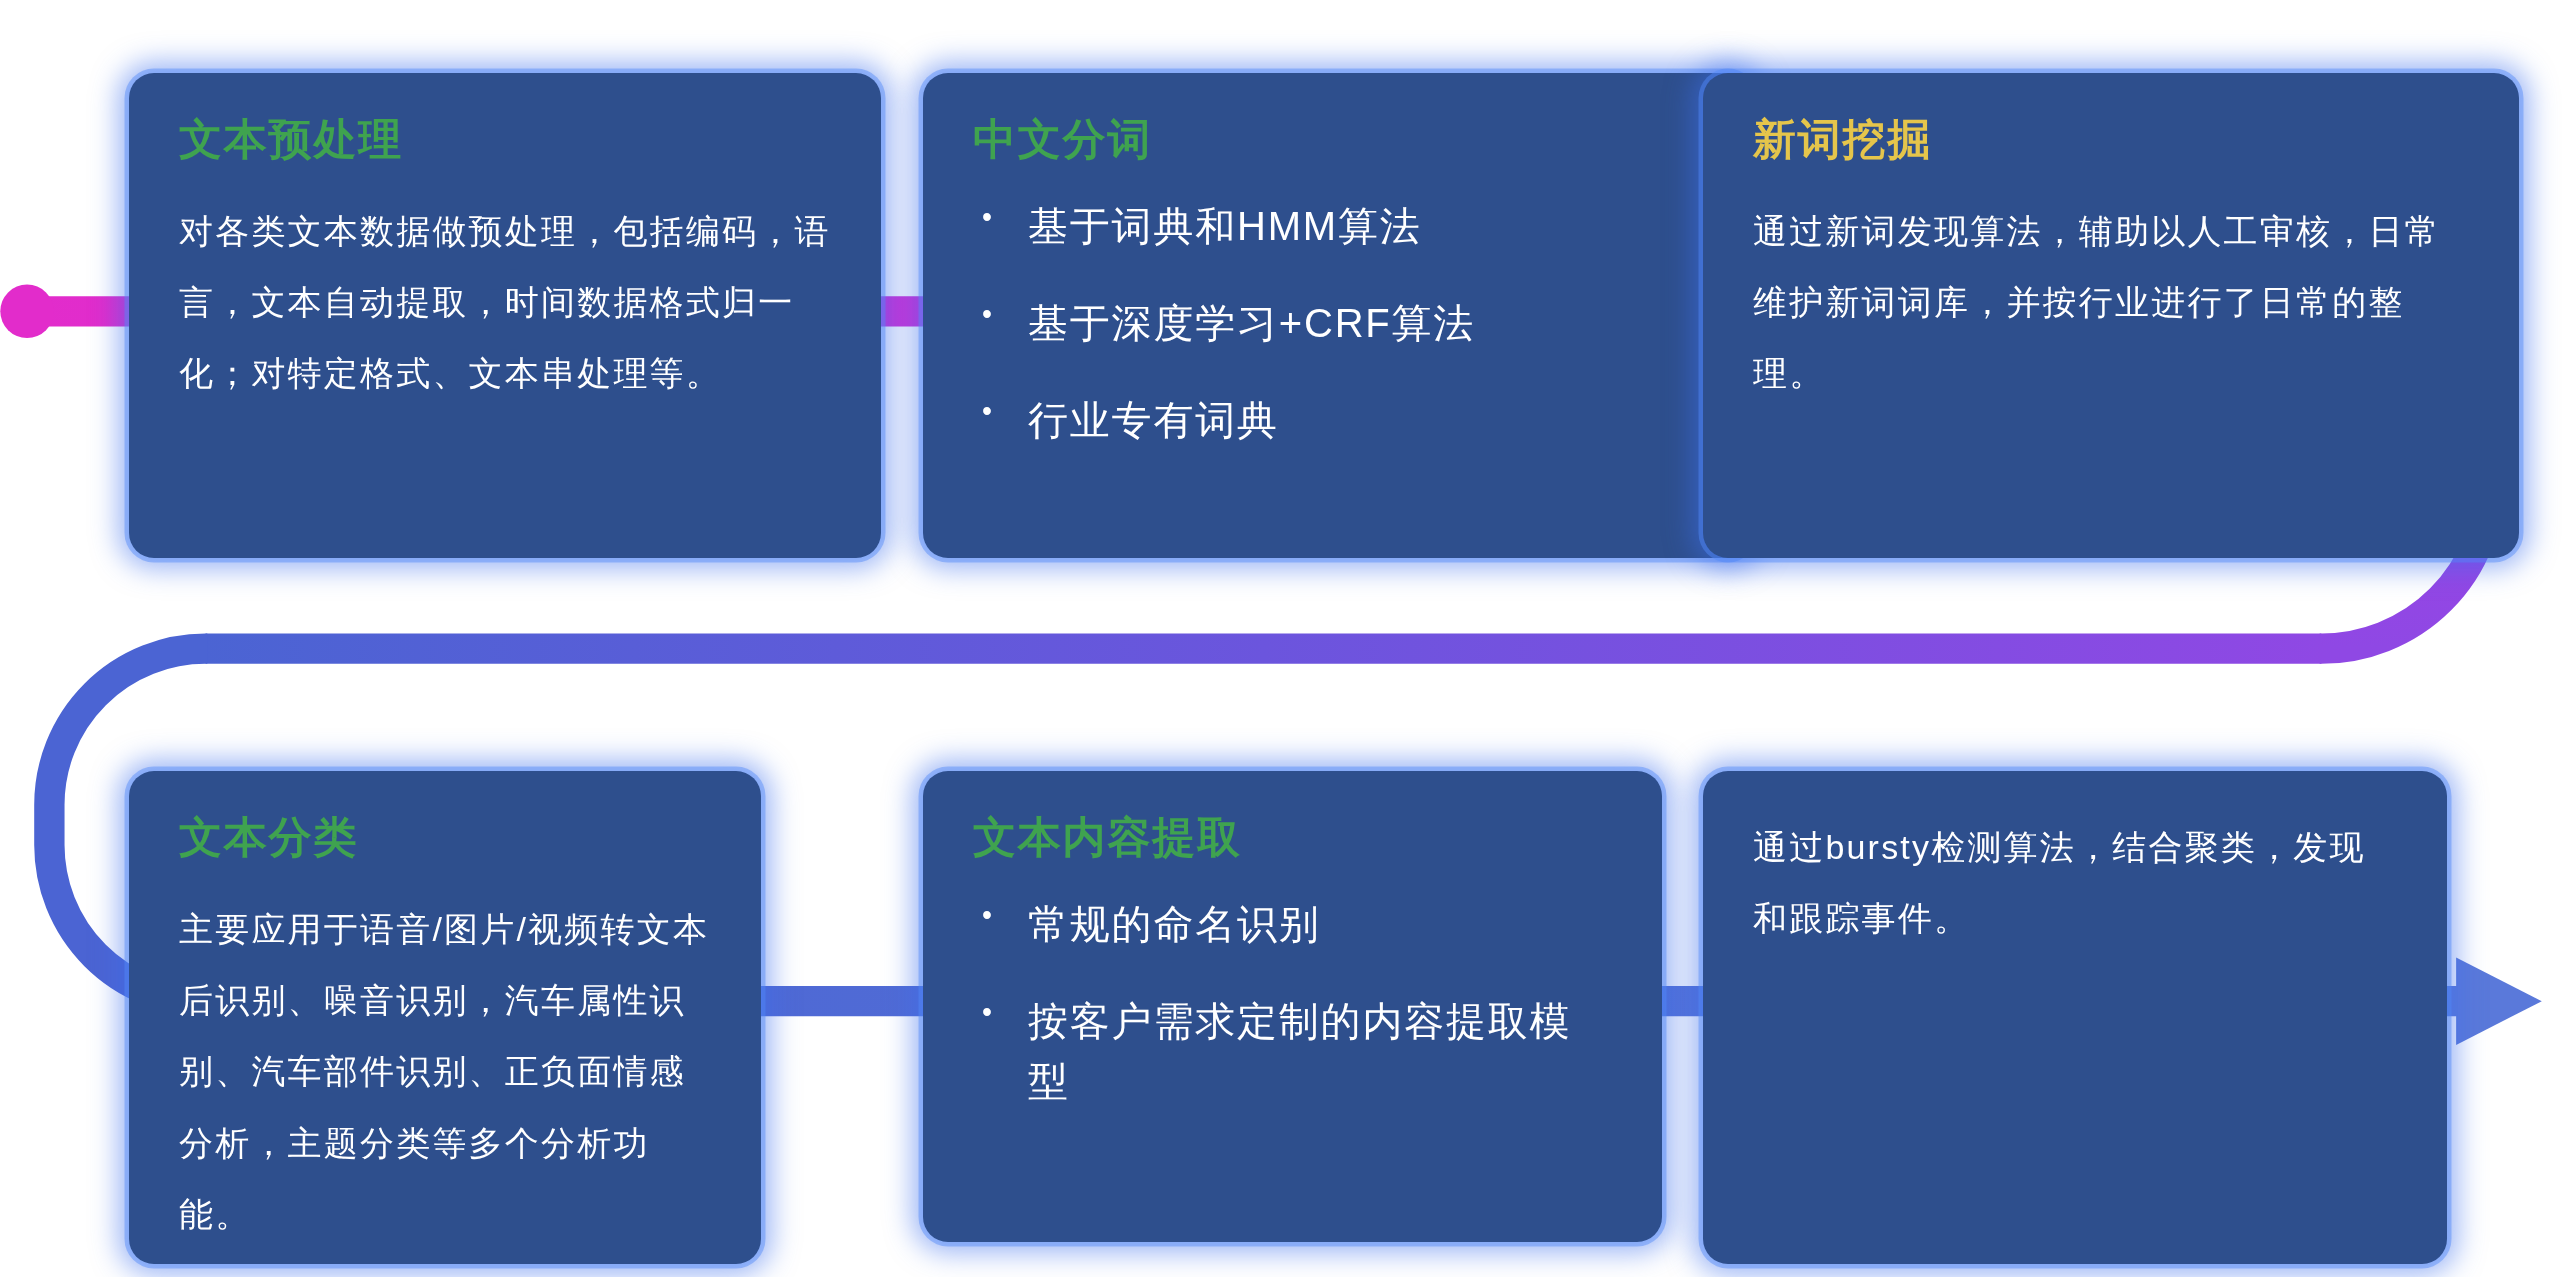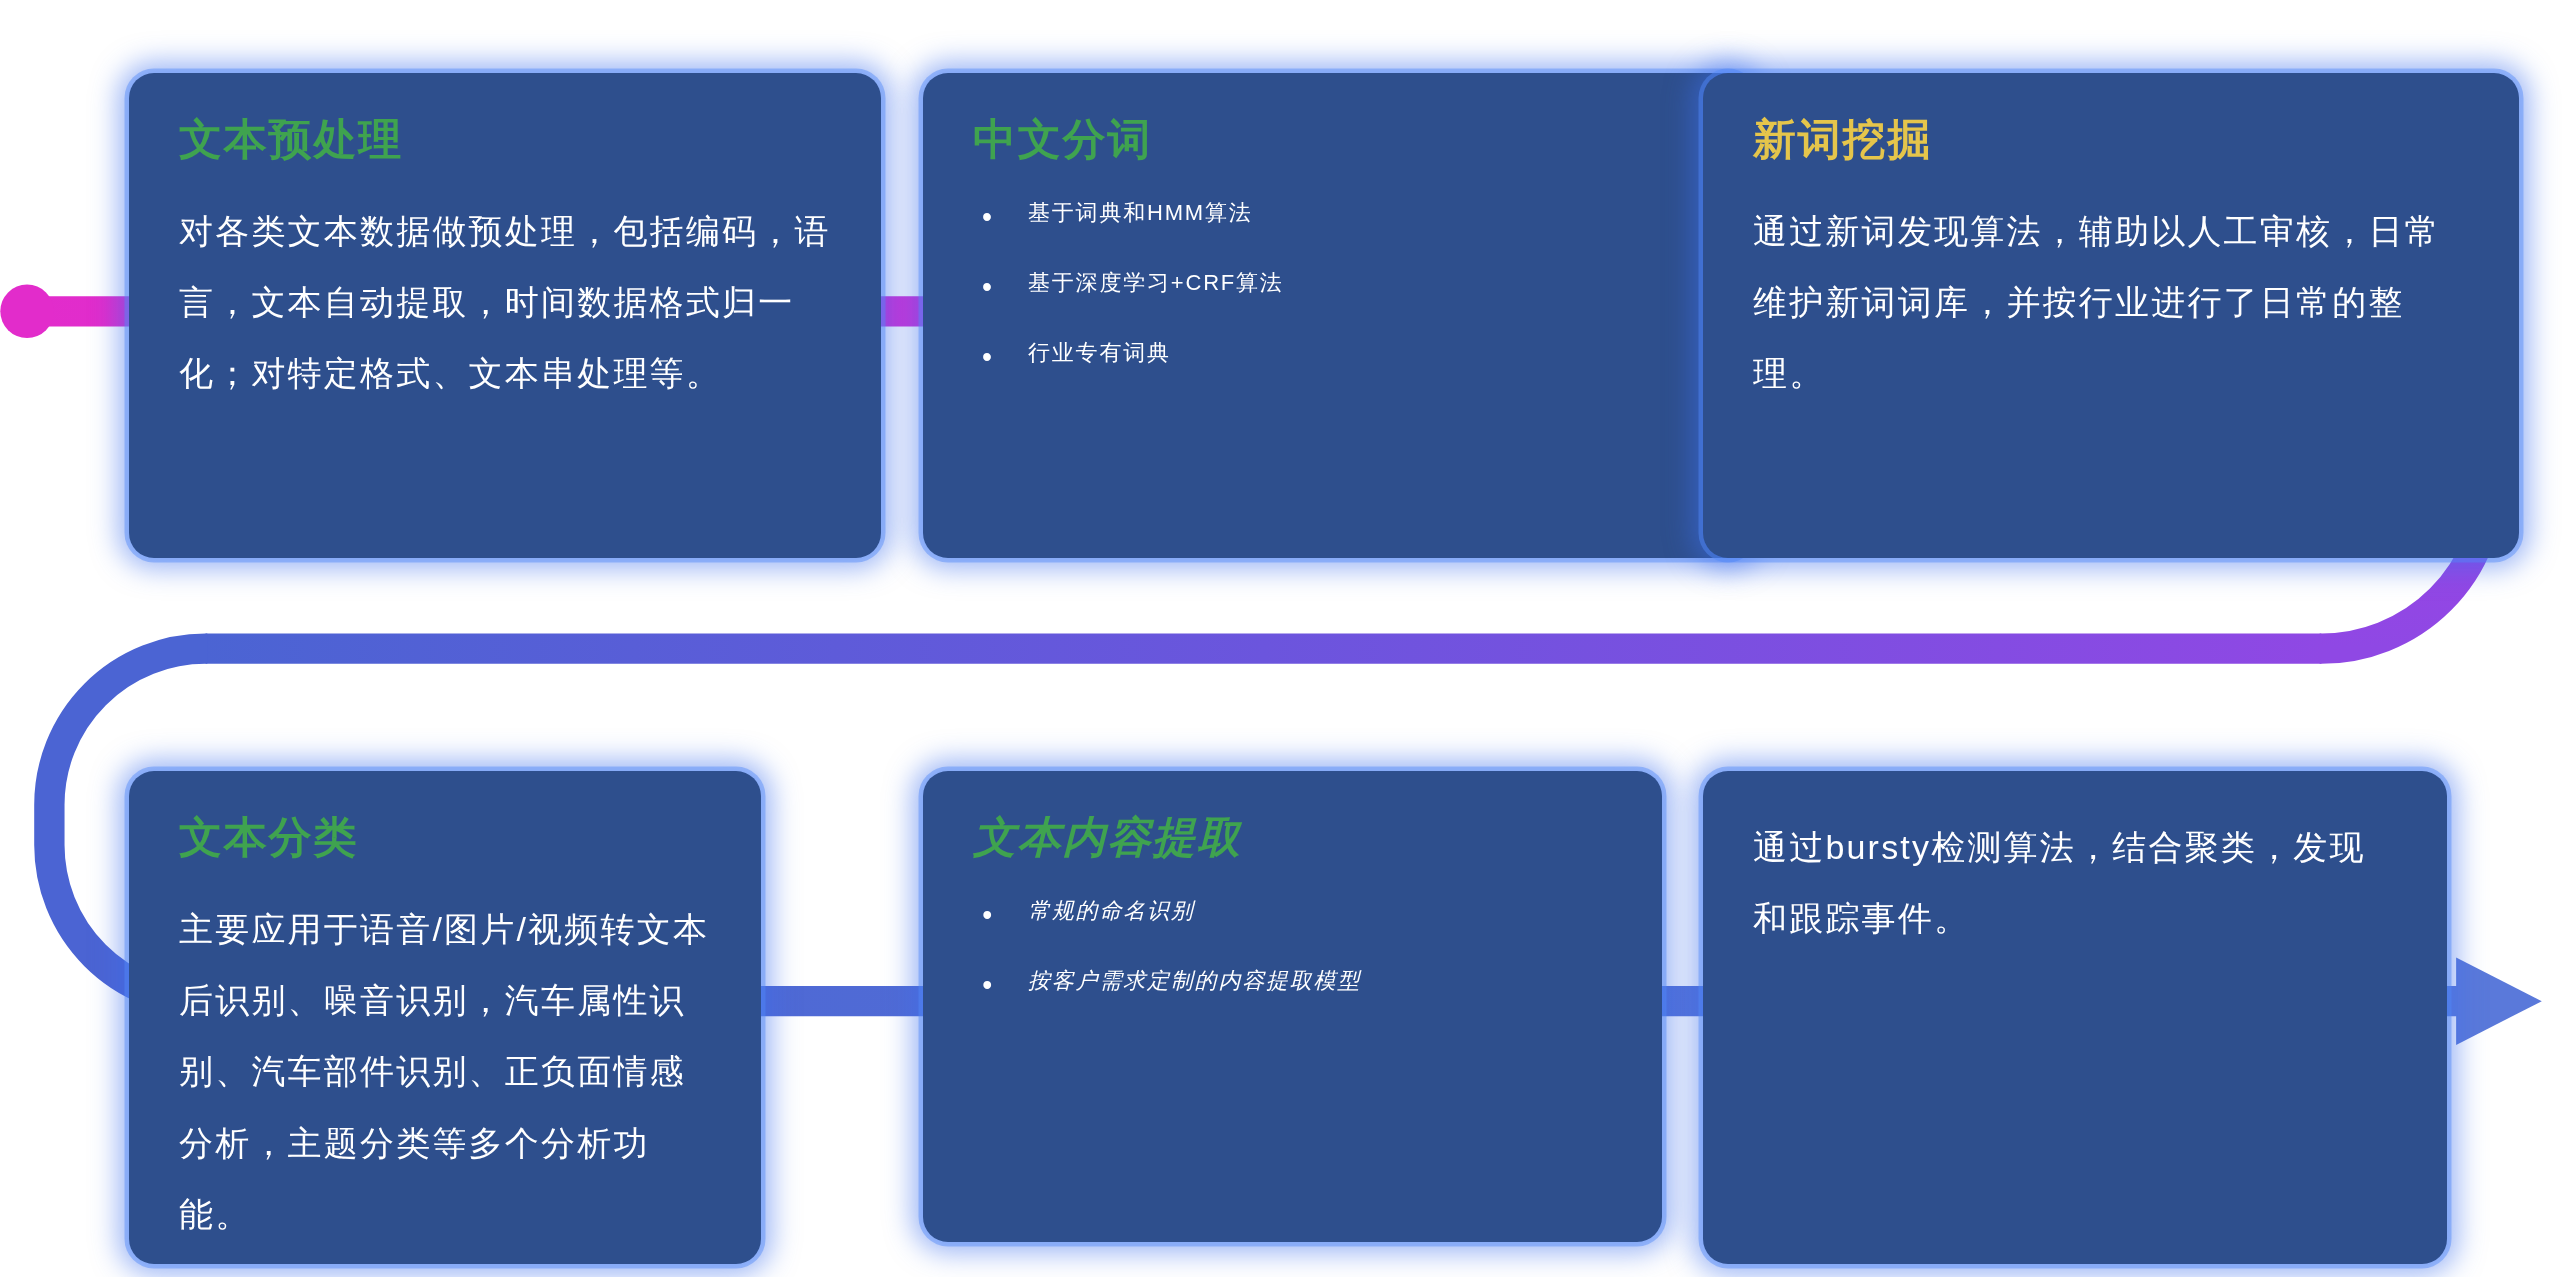--- a/index.html
+++ b/index.html
@@ -45,21 +45,21 @@
     color: #ffffff;
     font-size: 34px;
     line-height: 2.1;
     letter-spacing: 2.2px;
   }
 
   .card ul { list-style: none; margin-top: 12.5px; }
 
   .card li {
     color: #ffffff;
-    font-size: 22px;
+    font-size: 40px;
     line-height: 1.5;
     letter-spacing: 1.8px;
     position: relative;
     padding-left: 55px;
     margin-bottom: 37px;
   }
 
   .card li::before {
     content: "\2022";
     position: absolute;
@@ -67,21 +67,21 @@
     top: 0.9px;
     font-size: 28.6px;
     color: #ffffff;
   }
 
   
   .c1 { left: 129px;  top: 49px;  width: 752px; height: 485px; }
   .c2 { left: 923px; top: 49px;  width: 830px; height: 485px; }
   .c3 { left: 1703px; top: 49px;  width: 816px; height: 485px; }
   .c4 { left: 129px;  top: 747px; width: 632px; height: 493px; }
-  .c5 { left: 923px; top: 747px; width: 739px; height: 471px; font-style: italic; }
+  .c5 { left: 923px; top: 747px; width: 739px; height: 471px; }
   .c6 { left: 1703px; top: 747px; width: 744px; height: 493px; }
 </style>
 </head>
 <body>
 
 <div class="canvas">
 
   <svg class="flow-svg" viewBox="0 0 2886 1431" aria-hidden="true">
     <defs>
       <linearGradient id="gTop" gradientUnits="userSpaceOnUse" x1="30" y1="0" x2="2601" y2="0">

